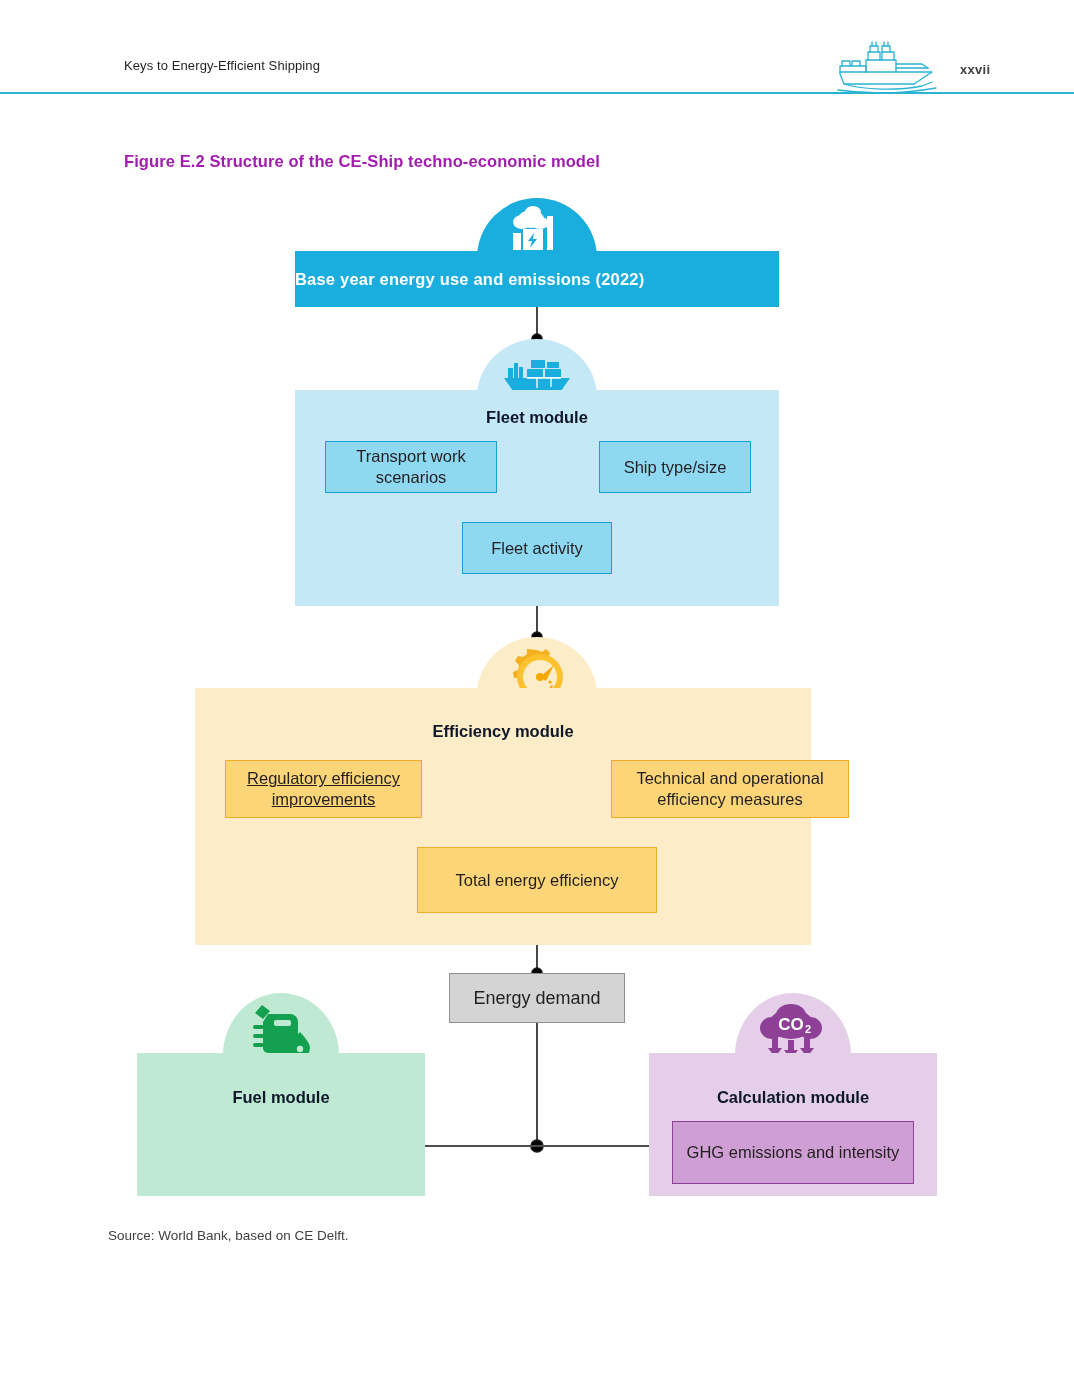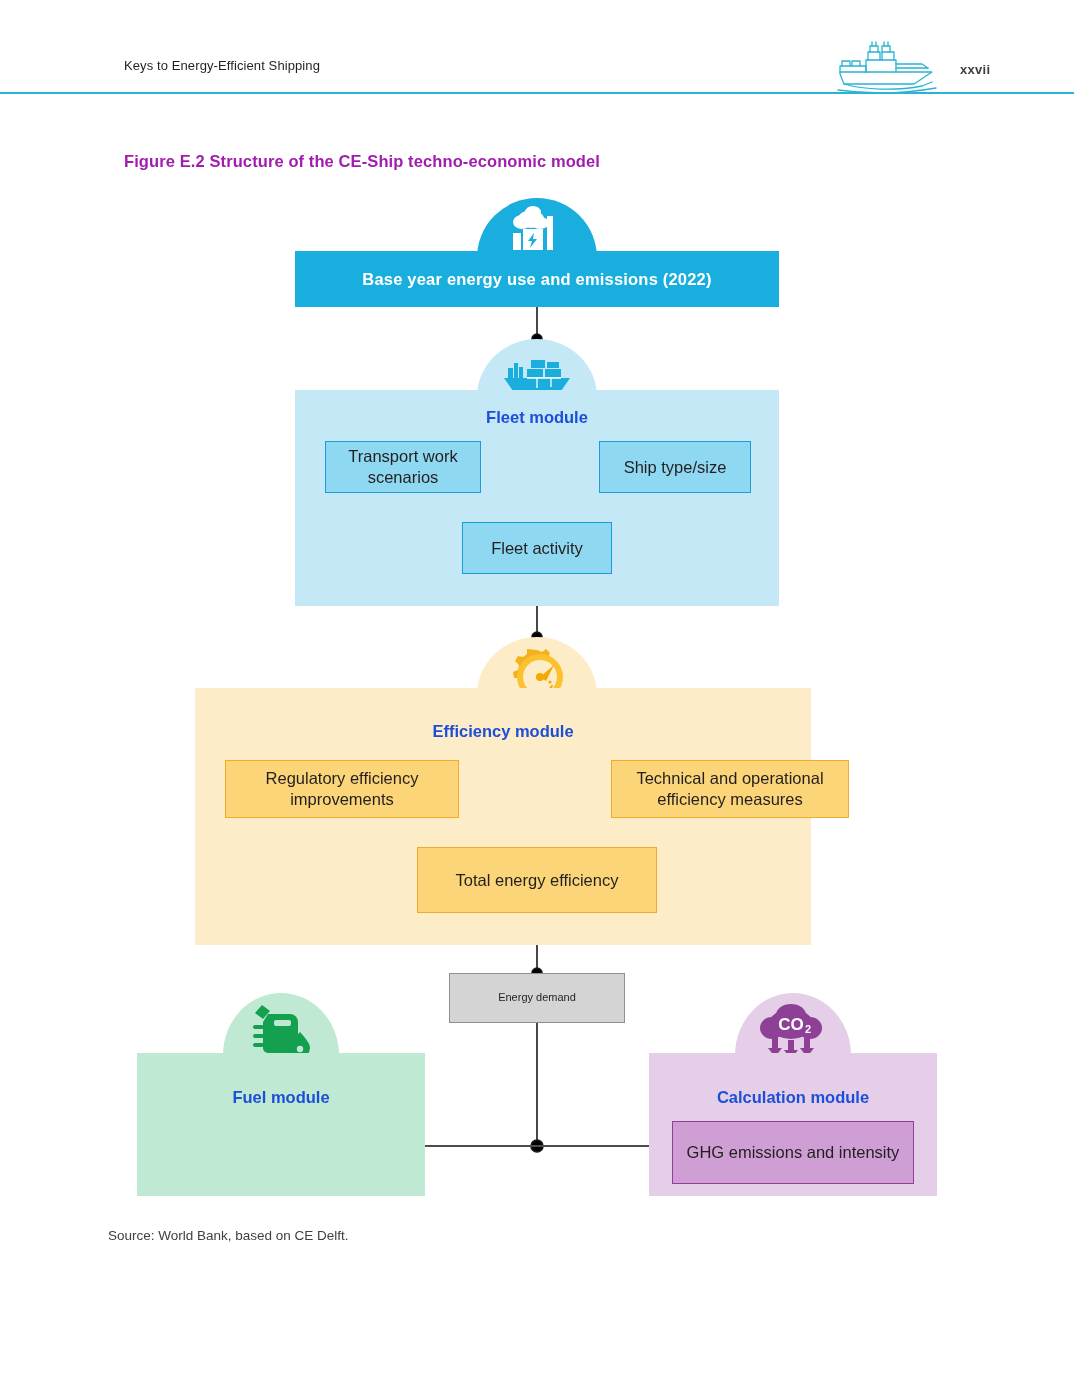--- a/index.html
+++ b/index.html
@@ -49,36 +49,36 @@
   
   .dome {
     position: absolute;
     border-radius: 50% 50% 0 0 / 100% 100% 0 0;
   }
 
   .panel { position: absolute; }
 
   .panel-title {
     position: absolute; width: 100%; text-align: center;
-    font-size: 16.5px; font-weight: 700; color: #1d4ed8;
+    font-size: 16.5px; font-weight: 700; color: #0f172a;
   }
 
   .node {
     position: absolute;
     display: flex; align-items: center; justify-content: center;
     text-align: center;
     font-size: 16.5px; color: #231f20; line-height: 1.25;
     border: 1.4px solid #000;
   }
 
   
   #base-banner {
     position: absolute; left: 295px; top: 251px; width: 484px; height: 56px;
     background: #19aede;
-    display: flex; align-items: center; justify-content: center;
+    display: flex; align-items: center; justify-content: flex-start;
   }
   #base-banner .label {
     color: #ffffff; font-size: 16.5px; font-weight: 700; letter-spacing:.2px;
   }
   #base-dome { left: 477px; top: 198px; width: 120px; height: 60px; background: #19aede; }
 
   
   #fleet-panel { left: 295px; top: 390px; width: 484px; height: 216px; background: #c5e8f7; }
   #fleet-dome  { left: 477px; top: 339px; width: 120px; height: 58px; background: #c5e8f7; }
   #fleet-title { top: 18px; }
@@ -86,21 +86,21 @@
 
   
   #eff-panel { left: 195px; top: 688px; width: 616px; height: 257px; background: #fdecc8; }
   #eff-dome  { left: 477px; top: 637px; width: 120px; height: 58px; background: #fdecc8; }
   #eff-title { top: 34px; }
   .node.amber { background: #fbd577; border-color: #f0ab2c; }
 
   
   #energy-demand {
     left: 449px; top: 973px; width: 176px; height: 50px;
-    background: #d4d4d4; border: 1.4px solid #8f8f8f; font-size: 11px;
+    background: #d4d4d4; border: 1.4px solid #8f8f8f; font-size: 18px;
   }
 
   
   #fuel-panel { left: 137px; top: 1053px; width: 288px; height: 143px; background: #bfe9d3; }
   #fuel-dome  { left: 223px; top: 993px; width: 116px; height: 62px; background: #bfe9d3; }
   #fuel-title { top: 35px; }
   .node.green { background: #7cd3a5; border-color: #13a14f; }
 
   
   #calc-panel { left: 649px; top: 1053px; width: 288px; height: 143px; background: #e5cfe8; }
@@ -220,21 +220,21 @@
         <g fill="none" stroke="#ffffff" stroke-width="1.3">
           <path d="M26 26 h34"></path>
           <path d="M36 26 v10"></path>
           <path d="M50 26 v9"></path>
         </g>
       </svg>
     </div>
     <div class="panel" id="fleet-panel">
       <div class="panel-title" id="fleet-title">Fleet module</div>
     </div>
-    <div class="node blue" style="left:325px; top:441px; width:156px; height:52px;">
+    <div class="node blue" style="left:325px; top:441px; width:172px; height:52px;">
       <span>Transport work scenarios</span>
     </div>
     <div class="node blue" style="left:599px; top:441px; width:152px; height:52px;">
       <span>Ship type/size</span>
     </div>
     <div class="node blue" style="left:462px; top:522px; width:150px; height:52px;">
       <span>Fleet activity</span>
     </div>
 
     <div class="dome" id="eff-dome"></div>
@@ -251,21 +251,21 @@
           <path d="M34 31 l14 -12 l-8 16 z"></path>
           <circle cx="34" cy="31" r="4"></circle>
         </g>
         <path d="M46 40 a15 15 0 0 1 -5 5" stroke="#f5a800" stroke-width="2" fill="none" stroke-linecap="round"></path>
         <circle cx="44" cy="36" r="1.6" fill="#f5a800"></circle>
       </svg>
     </div>
     <div class="panel" id="eff-panel">
       <div class="panel-title" id="eff-title">Efficiency module</div>
     </div>
-    <div class="node amber" style="left:225px; top:760px; width:234px; height:58px;">
+    <div class="node amber" style="left:225px; top:760px; width:197px; height:58px;text-decoration:underline;">
       <span>Regulatory efficiency improvements</span>
     </div>
     <div class="node amber" style="left:611px; top:760px; width:238px; height:58px;">
       <span>Technical and operational efficiency measures</span>
     </div>
     <div class="node amber" style="left:417px; top:847px; width:240px; height:66px;">
       <span>Total energy efficiency</span>
     </div>
 
     <div class="node" id="energy-demand">

